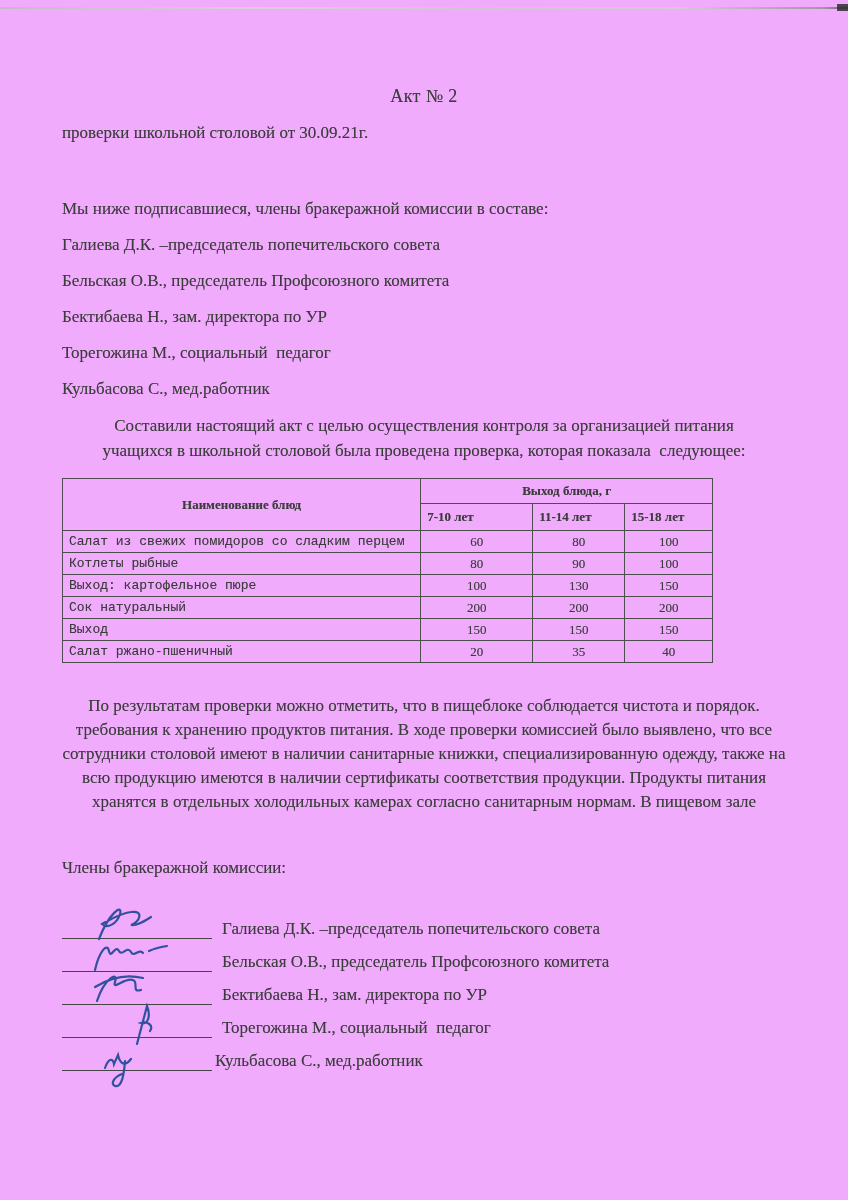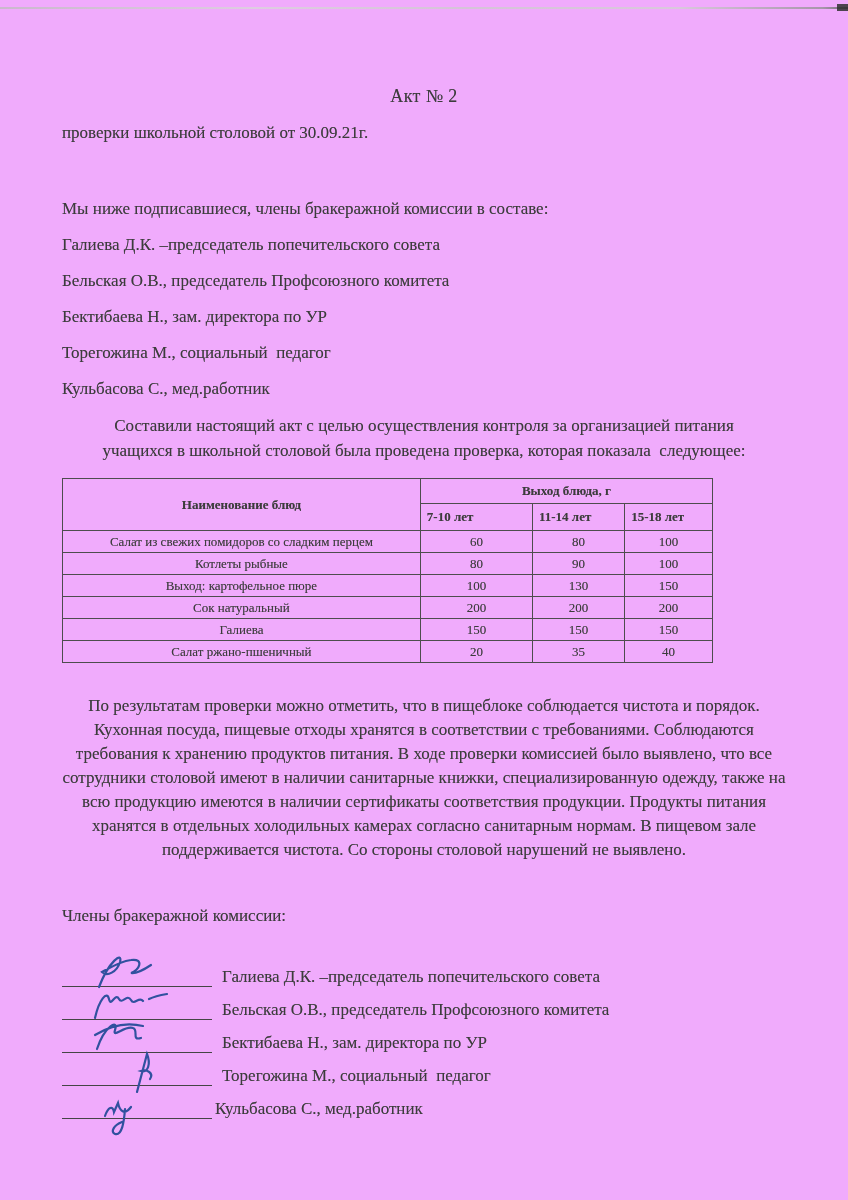--- a/index.html
+++ b/index.html
@@ -41,21 +41,21 @@
   }
   table.portions th, table.portions td {
     border:1px solid #4d4d4d; padding:0 6px;
   }
   th.dish-h   { width:383px; text-align:center; font-weight:bold; }
   th.group-h  { text-align:center; font-weight:bold; height:24px; }
   th.age-h    { text-align:left; padding-left:11px; font-weight:bold; height:26px; }
   th.age-h.w1 { width:111px; }
   th.age-h.w2 { width:88px; }
   th.age-h.w3 { width:83px; }
-  td.dish { text-align:center; padding-left:8px; height:21px; }
+  td.dish { text-align:left; padding-left:8px; height:21px;font-family:Liberation Mono, monospace; }
   td.num  { text-align:center; height:21px; }
   .findings { margin-top:31px; }
   .findings .pline { line-height:24px; white-space:pre-wrap; }
   .sig-heading { margin:44px 0 0 0; font-size:17px; }
   .sig-block { margin-top:28px; }
   .sig-row { display:flex; align-items:flex-end; height:33px; }
   .sig-line {
     position:relative; display:inline-block;
     width:150px; height:26px;
     border-bottom:1.6px solid #454545;
@@ -121,42 +121,40 @@
           <td class="num">130</td>
           <td class="num">150</td>
         </tr>
         <tr>
           <td class="dish">Сок натуральный</td>
           <td class="num">200</td>
           <td class="num">200</td>
           <td class="num">200</td>
         </tr>
         <tr>
-          <td class="dish">Галиева</td>
+          <td class="dish">Выход</td>
           <td class="num">150</td>
           <td class="num">150</td>
           <td class="num">150</td>
         </tr>
         <tr>
           <td class="dish">Салат ржано-пшеничный</td>
           <td class="num">20</td>
           <td class="num">35</td>
           <td class="num">40</td>
         </tr>
       </tbody>
     </table>
 
     <div class="para findings">
       <div class="pline">По результатам проверки можно отметить, что в пищеблоке соблюдается чистота и порядок.</div>
-      <div class="pline">Кухонная посуда, пищевые отходы хранятся в соответствии с требованиями. Соблюдаются</div>
       <div class="pline">требования к хранению продуктов питания. В ходе проверки комиссией было выявлено, что все</div>
       <div class="pline">сотрудники столовой имеют в наличии санитарные книжки, специализированную одежду, также на</div>
       <div class="pline">всю продукцию имеются в наличии сертификаты соответствия продукции. Продукты питания</div>
       <div class="pline">хранятся в отдельных холодильных камерах согласно санитарным нормам. В пищевом зале</div>
-      <div class="pline">поддерживается чистота. Со стороны столовой нарушений не выявлено.</div>
     </div>
 
     <p class="sig-heading">Члены бракеражной комиссии:</p>
 
     <div class="sig-block">
       <div class="sig-row">
         <span class="sig-line">
           <svg class="sig-svg" width="120" height="48" viewBox="0 0 120 48">
             <path d="M12,40 C22,14 36,4 33,15 C30,25 20,30 15,25 C24,20 34,14 44,13 C58,11 52,24 44,26 C50,27 58,22 64,18" fill="none" stroke="#31519f" stroke-width="2.2" stroke-linecap="round"></path>
           </svg>

